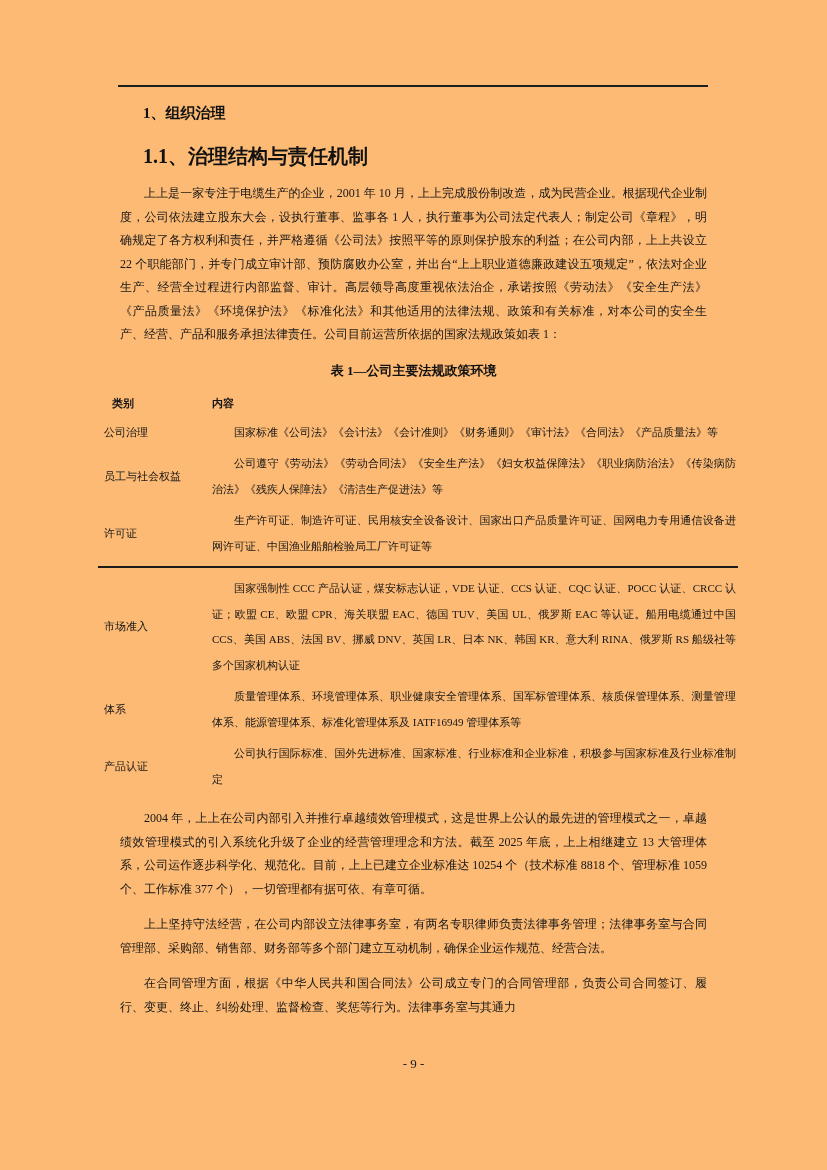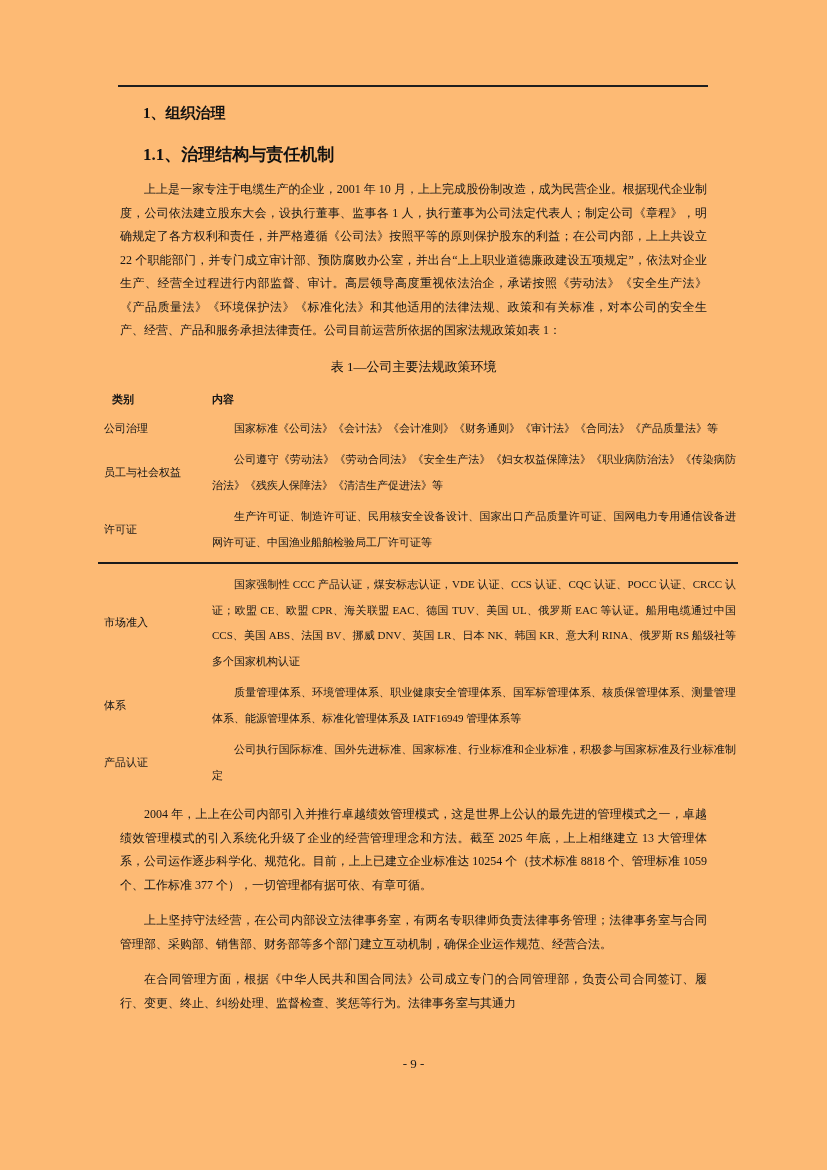--- a/index.html
+++ b/index.html
@@ -31,37 +31,37 @@
     width: 587px;
   }
   .h1 {
     margin: 16px 0 0 23px;
     font-size: 15px;
     font-weight: bold;
     color: #111111;
   }
   .h2 {
     margin: 20px 0 0 23px;
-    font-size: 17px;
+    font-size: 20px;
     font-weight: bold;
     color: #111111;
   }
   .para {
     margin: 12px 0 0 0;
     font-size: 12px;
     line-height: 23.5px;
     text-align: justify;
     text-indent: 2em;
     color: #161616;
   }
   .table-title {
     margin-top: 15px;
     text-align: center;
     font-size: 13px;
-    font-weight: normal;
+    font-weight: bold;
     color: #111111;
   }
   .law-table {
     position: relative;
     margin-left: -22px;
     width: 640px;
     margin-top: 8px;
     font-size: 11px;
     color: #161616;
   }

